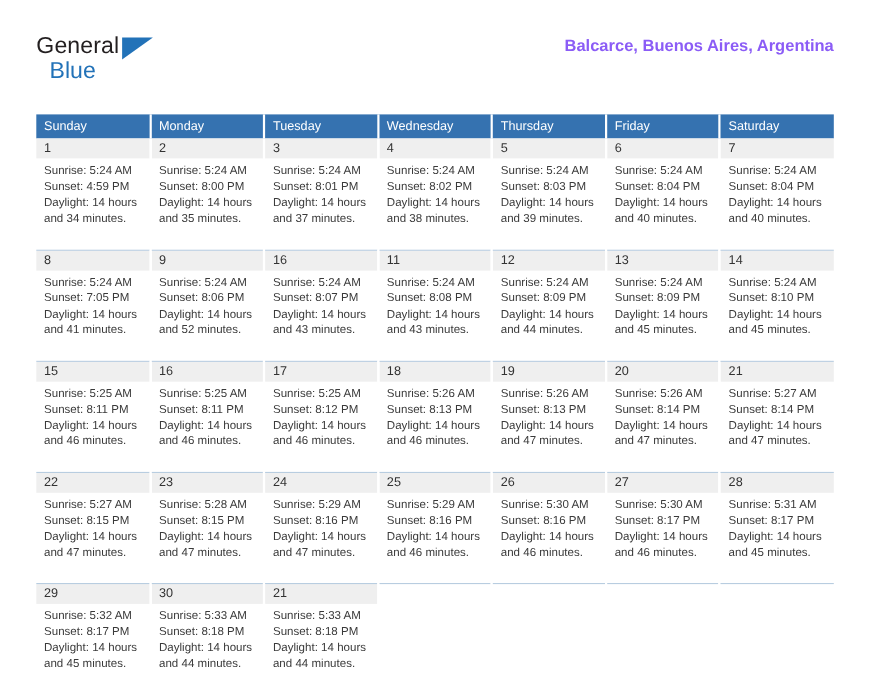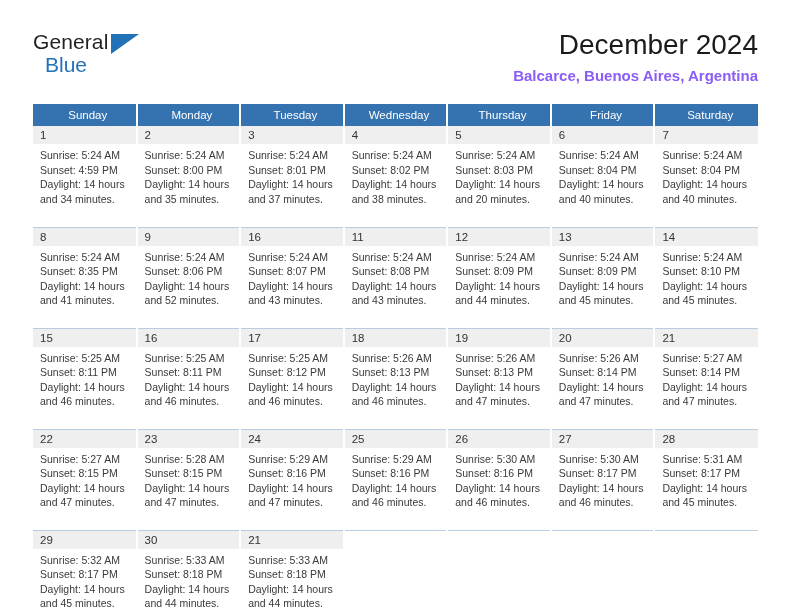--- a/index.html
+++ b/index.html
@@ -92,21 +92,21 @@
     width: 725px;
     border-collapse: collapse;
     table-layout: fixed;
   }
 
   .calendar th {
     background: #3572b0;
     color: #ffffff;
     font-size: 11.5px;
     font-weight: normal;
-    text-align: center;
+    text-align: left;
     padding: 5px 0 5px 7px;
     height: 22px;
     border-right: 2px solid #ffffff;
     border-left: 0;
     vertical-align: middle;
   }
   .calendar th:last-child { border-right: 0; }
 
   .calendar td {
     vertical-align: top;
@@ -158,21 +158,20 @@
 
   <div class="top-bar">
 
     <div class="logo">
       <span class="logo-general">General</span>
       <span class="logo-triangle"></span>
       <span class="logo-blue">Blue</span>
     </div>
 
     <div class="title-block">
-      <div class="cal-title">December 2024</div>
       <div class="cal-subtitle">Balcarce, Buenos Aires, Argentina</div>
     </div>
 
   </div>
 
   <table class="calendar">
     <thead>
       <tr>
         <th>Sunday</th>
         <th>Monday</th>
@@ -229,21 +228,21 @@
               </div>
             </div>
           </td>
           <td>
             <div class="cell-inner">
               <div class="daynum">5</div>
               <div class="lines">
                 <div>Sunrise: 5:24 AM</div>
                 <div>Sunset: 8:03 PM</div>
                 <div>Daylight: 14 hours</div>
-                <div>and 20 minutes.</div>
+                <div>and 39 minutes.</div>
               </div>
             </div>
           </td>
           <td>
             <div class="cell-inner">
               <div class="daynum">6</div>
               <div class="lines">
                 <div>Sunrise: 5:24 AM</div>
                 <div>Sunset: 8:04 PM</div>
                 <div>Daylight: 14 hours</div>
@@ -265,21 +264,21 @@
         </tr>
         <tr class="spacer-row">
           <td colspan="7"></td>
         </tr>
         <tr class="week-row">
           <td>
             <div class="cell-inner">
               <div class="daynum">8</div>
               <div class="lines">
                 <div>Sunrise: 5:24 AM</div>
-                <div>Sunset: 8:35 PM</div>
+                <div>Sunset: 7:05 PM</div>
                 <div>Daylight: 14 hours</div>
                 <div>and 41 minutes.</div>
               </div>
             </div>
           </td>
           <td>
             <div class="cell-inner">
               <div class="daynum">9</div>
               <div class="lines">
                 <div>Sunrise: 5:24 AM</div>

